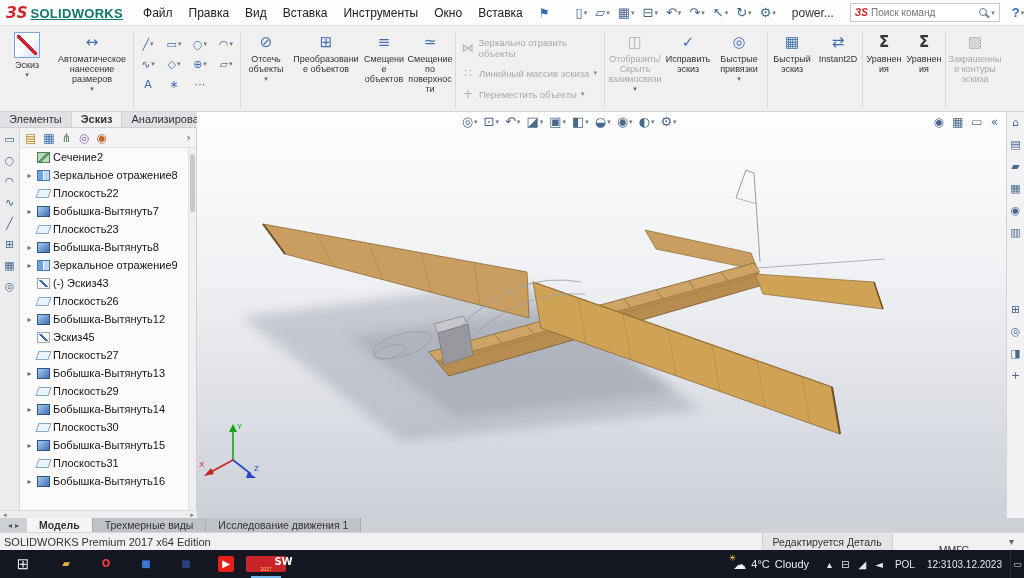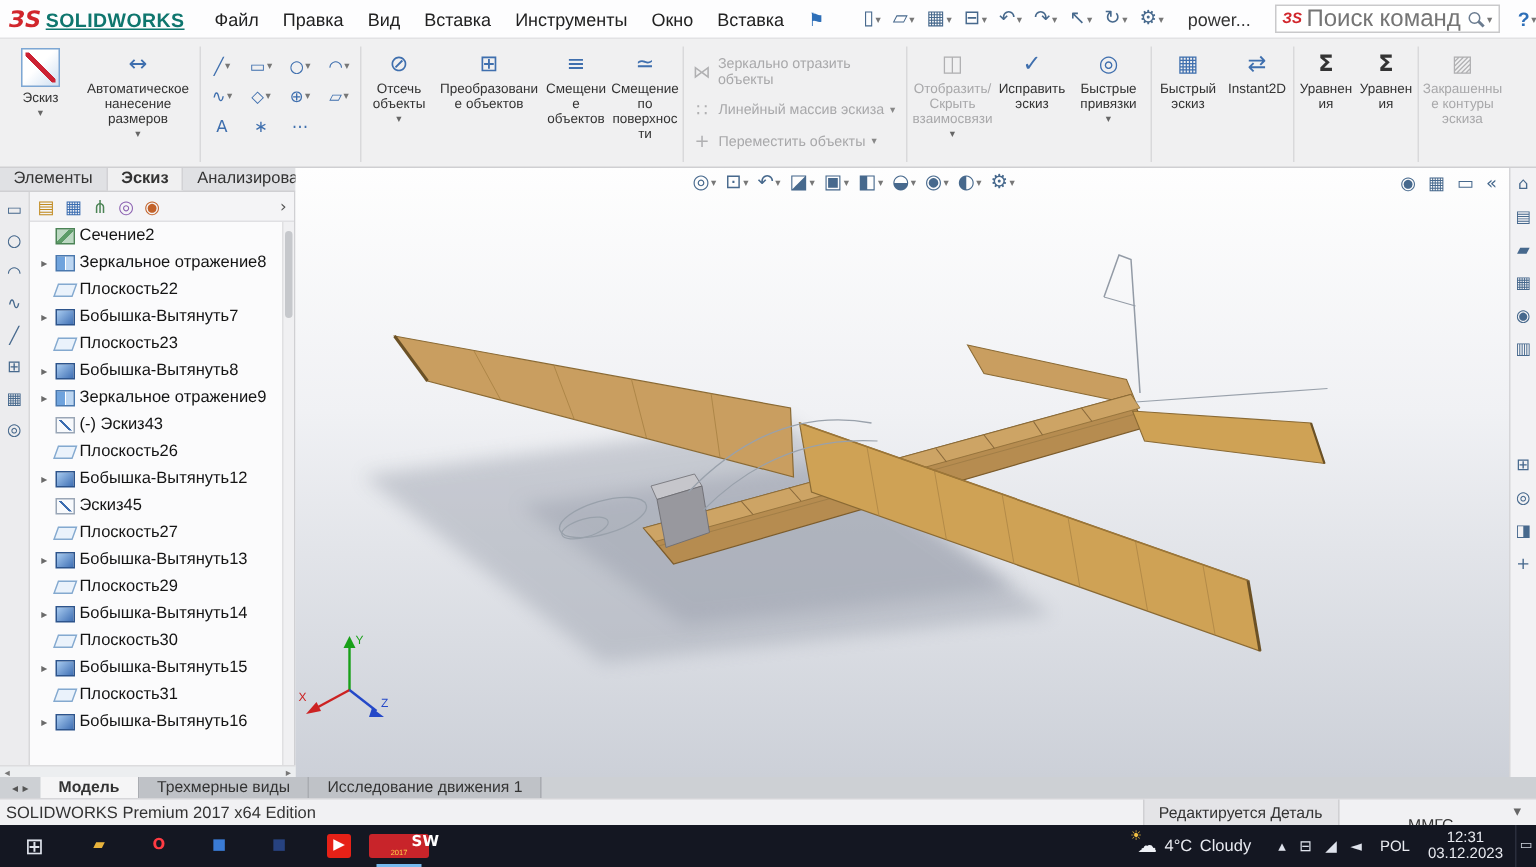--- a/index.html
+++ b/index.html
@@ -17,21 +17,21 @@
   .menubar{display:flex;}
   .menu-item{padding:5px 8px;font-size:12px;color:#222;cursor:default;}
   .pin-icon{color:#2e6fb8;font-size:12px;padding:0 8px;}
   .quicktools{display:flex;align-items:center;margin-left:14px;}
   .qt{display:flex;align-items:center;padding:0 4px;color:var(--icon_blue,#47698d);font-size:13px;}
   .dd{font-size:7px;color:#777;margin-left:1px;}
   .docname{font-size:12px;color:#333;margin-left:12px;}
   .searchbox{margin-left:16px;width:150px;height:19px;border:1px solid #c9c9cb;background:#fff;
     display:flex;align-items:center;padding:0 4px;}
   .searchbox .slogo{color:var(--logo_red,#d1262c);font-weight:bold;font-style:italic;font-size:10px;margin-right:3px;}
-  .searchbox input{flex:1;border:none;outline:none;font-size:16px;color:#555;min-width:0;background:transparent;}
+  .searchbox input{flex:1;border:none;outline:none;font-size:10px;color:#555;min-width:0;background:transparent;}
   .mag{width:8px;height:8px;border:1.5px solid #6b7c90;border-radius:50%;position:relative;margin:0 3px 2px 2px;flex:none;}
   .mag::after{content:"";position:absolute;width:5px;height:1.5px;background:#6b7c90;transform:rotate(45deg);right:-4px;bottom:-2px;}
   .help{font-size:13px;color:#2e6fb8;font-weight:bold;margin-left:12px;display:flex;align-items:center;}
 
   
   .ribbon{position:absolute;left:0;top:26px;width:1024px;height:86px;background:#f0f0f1;
     border-bottom:1px solid #cfcfd2;display:flex;align-items:stretch;padding:2px 0 0 2px;}
   .rb-divider{width:1px;background:#d9d9db;margin:3px 1px;flex:none;}
   .rb-big{width:50px;display:flex;flex-direction:column;align-items:center;padding-top:4px;flex:none;}
   .bigicon{width:26px;height:26px;border:1px solid #7da7d4;background:linear-gradient(135deg,#fff 45%,#cfe0f2 100%);position:relative;}
@@ -139,21 +139,21 @@
   .tb-glyph{font-size:10px;line-height:10px;font-weight:bold;}
   .tb-sub{font-size:5px;line-height:5px;color:#ffd24a;}
   .tb-sub:empty{display:none;}
   .tb-app.active::after{content:"";position:absolute;bottom:0;left:5px;right:5px;height:2px;background:var(--accent,#76b9ed);}
   .tb-right{margin-left:auto;display:flex;align-items:center;height:100%;}
   .tb-weather{display:flex;align-items:center;gap:5px;padding:0 10px;font-size:11px;height:100%;}
   .wicon{position:relative;font-size:13px;color:#eef1f6;}
   .wsun{position:absolute;left:-5px;top:-4px;font-size:9px;color:#f5c242;}
   .tb-tray{display:flex;align-items:center;gap:9px;padding:0 8px;font-size:10px;color:#dfe3ec;}
   .tb-lang{font-size:10px;padding:0 4px;}
-  .tb-clock{display:flex;flex-direction:column;align-items:center;font-size:10px;line-height:11px;padding:0 8px;}
+  .tb-clock{display:flex;flex-direction:row;align-items:center;font-size:10px;line-height:11px;padding:0 8px;}
   .tb-notif{width:14px;height:100%;border-left:1px solid #2a2e3c;display:flex;align-items:center;justify-content:center;
     font-size:9px;color:#cfd4de;}
 </style>
 </head>
 <body>
 
 <div class="app">
 
   <div class="titlebar">
     <div class="logo">

